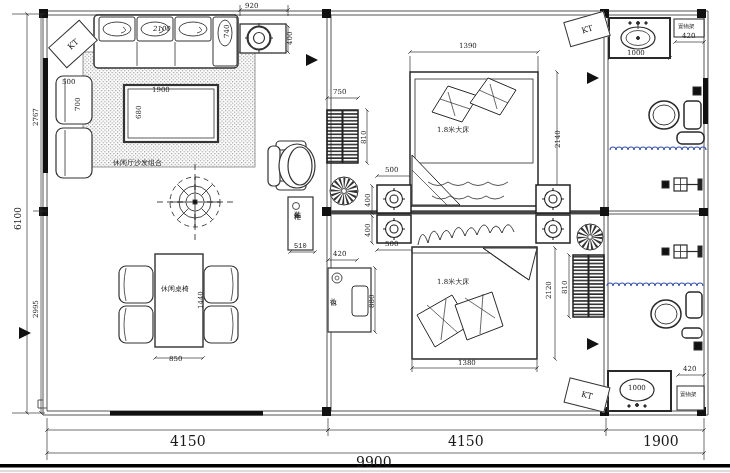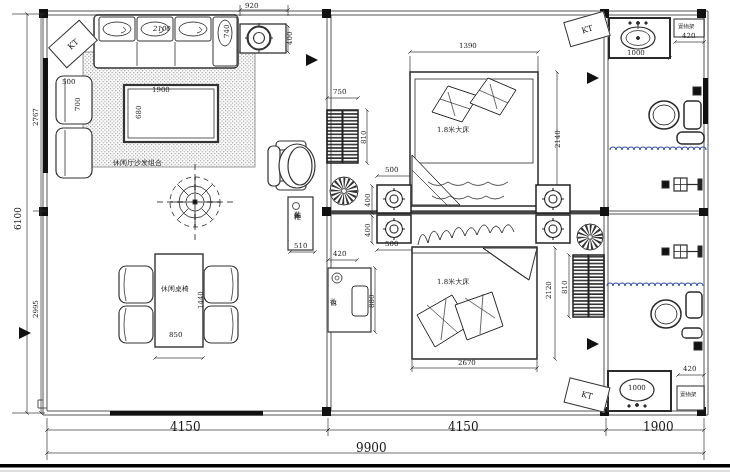--- a/index.html
+++ b/index.html
@@ -1,21 +1,21 @@
 <!DOCTYPE html>
 <html><head>
 <meta charset="utf-8">
 <style>
   html,body{margin:0;padding:0;background:#fff;}
   #stage{position:relative;width:730px;height:473px;background:#fff;overflow:hidden;
          font-family:"DejaVu Serif", serif;}
   svg{position:absolute;left:0;top:0;}
   .lbl{position:absolute;font:7px "DejaVu Serif", serif;color:#1a1a1a;
        white-space:nowrap;line-height:1;}
-  .f10{font-size:12px;}
+  .f10{font-size:14px;margin-top:13px;}
   .f9{font-size:9px;}
   .f55{font-size:5.5px;}
   .rot{transform:rotate(-90deg);transform-origin:0 0;}
   .vert{writing-mode:vertical-rl;text-orientation:upright;letter-spacing:1px;}
   .ktbox{position:absolute;border:1.2px solid #333;background:#fff;
          display:flex;align-items:center;justify-content:center;
          font:8px "DejaVu Serif", serif;color:#222;}
 </style>
 </head>
 <body>
@@ -347,37 +347,37 @@
 <div class="lbl" style="left:245px;top:3px;">920</div>
 <div class="lbl rot" style="left:287px;top:45px;">400</div>
 <div class="lbl rot" style="left:224px;top:38px;">740</div>
 <div class="lbl" style="left:153px;top:26px;font-style:italic;">2100</div>
 <div class="lbl" style="left:62px;top:79px;">500</div>
 <div class="lbl rot" style="left:75px;top:111px;">700</div>
 <div class="lbl" style="left:152px;top:87px;">1900</div>
 <div class="lbl rot" style="left:136px;top:119px;">680</div>
 <div class="lbl" style="left:113px;top:160px;">休闲厅沙发组合</div>
 <div class="lbl" style="left:161px;top:286px;">休闲桌椅</div>
-<div class="lbl" style="left:169px;top:332px;text-align:center;">850</div>
+<div class="lbl" style="left:169px;top:356px;text-align:center;">850</div>
 <div class="lbl rot" style="left:198px;top:309px;">1440</div>
 <div class="lbl" style="left:333px;top:89px;">750</div>
 <div class="lbl rot" style="left:361px;top:144px;">810</div>
 <div class="lbl vert" style="left:293px;top:205px;">装饰柜</div>
-<div class="lbl" style="left:294px;top:243px;">510</div>
+<div class="lbl" style="left:294px;top:243px;font-family:Liberation Mono, monospace;">510</div>
 <div class="lbl" style="left:385px;top:167px;">500</div>
 <div class="lbl rot" style="left:365px;top:207px;">400</div>
 <div class="lbl" style="left:385px;top:241px;">500</div>
 <div class="lbl rot" style="left:365px;top:237px;">400</div>
 <div class="lbl" style="left:333px;top:251px;">420</div>
 <div class="lbl rot" style="left:369px;top:308px;">880</div>
 <div class="lbl vert" style="left:329px;top:292px;">妆台</div>
 <div class="lbl" style="left:459px;top:43px;">1390</div>
 <div class="lbl rot" style="left:555px;top:148px;">2140</div>
 <div class="lbl" style="left:437px;top:127px;">1.8米大床</div>
-<div class="lbl" style="left:458px;top:360px;">2670</div>
+<div class="lbl" style="left:458px;top:360px;">1380</div>
 <div class="lbl rot" style="left:546px;top:299px;">2120</div>
 <div class="lbl rot" style="left:562px;top:294px;">810</div>
 <div class="lbl" style="left:437px;top:279px;">1.8米大床</div>
 <div class="lbl" style="left:627px;top:50px;">1000</div>
 <div class="lbl" style="left:682px;top:33px;">420</div>
 <div class="lbl f55" style="left:678px;top:24px;">置物架</div>
 <div class="lbl" style="left:628px;top:385px;">1000</div>
 <div class="lbl" style="left:683px;top:366px;">420</div>
 <div class="lbl f55" style="left:680px;top:392px;">置物架</div>
 <div class="lbl f10" style="left:170px;top:421px;">4150</div>

